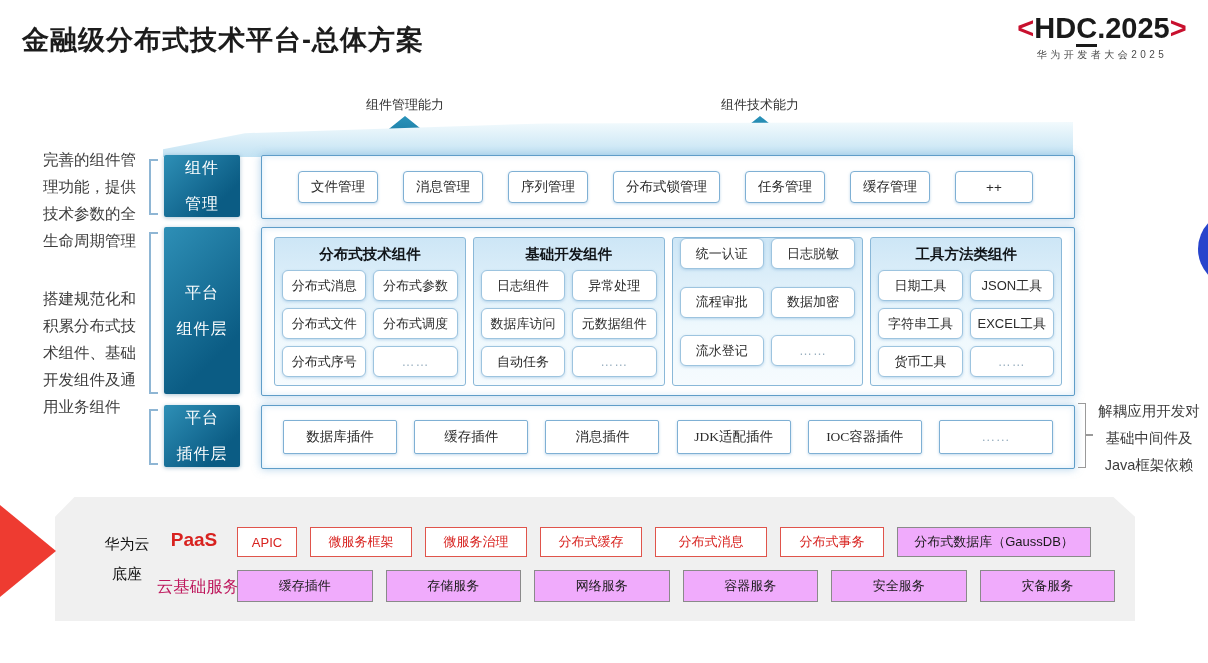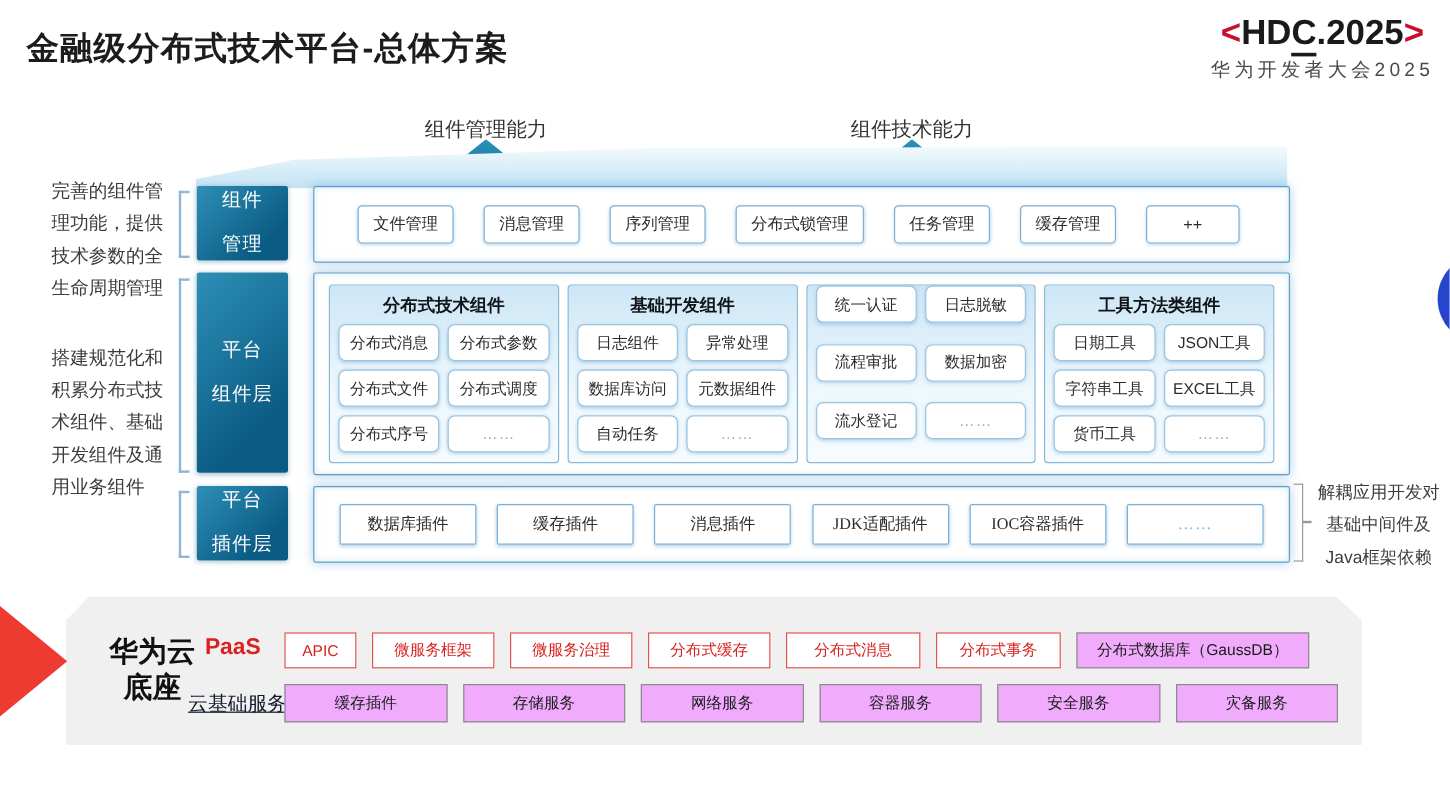--- a/index.html
+++ b/index.html
@@ -10,24 +10,24 @@
   
   .title{position:absolute;left:22px;top:22px;margin:0;font-size:27px;font-weight:800;
          color:#1c1c1c;letter-spacing:1px;}
 
   
   .logo{position:absolute;right:6px;top:12px;width:200px;text-align:center;}
   .logo-line{font-size:29px;font-weight:800;white-space:nowrap;}
   .logo-line .lb{color:var(--brand-red,#c8102e);}
   .logo-line .lm{color:#1a1a1a;}
   .logo-line .lu{border-bottom:3px solid #1a1a1a;padding-bottom:0px;}
-  .logo-sub{font-size:16px;letter-spacing:3.5px;color:#4a4a4a;margin-top:3px;white-space:nowrap;}
-
-  
-  .cap-label{position:absolute;font-size:17px;color:#333;width:120px;text-align:center;}
+  .logo-sub{font-size:10px;letter-spacing:3.5px;color:#4a4a4a;margin-top:3px;white-space:nowrap;}
+
+  
+  .cap-label{position:absolute;font-size:13px;color:#333;width:120px;text-align:center;}
   .cap-arrow{position:absolute;width:46px;height:40px;
      background:linear-gradient(180deg,#2a93ba,#0d6690);
      clip-path:polygon(50% 0,100% 46%,71% 46%,71% 100%,29% 100%,29% 46%,0 46%);}
 
   
   .top-face{position:absolute;left:163px;top:122px;width:910px;height:35px;
      background:linear-gradient(to bottom,#f2fafd 0%,#c2e2f3 100%);
      clip-path:polygon(0 78%,9% 32%,42% 4%,100% 0,100% 100%,0 100%);}
 
   
@@ -73,30 +73,30 @@
   .col-grid .chip{height:29px;border-radius:6px;font-size:13px;border-color:#9dc4df;}
 
   
   .plug-row{position:absolute;inset:0;display:flex;align-items:center;justify-content:space-between;padding:0 21px;font-family:Liberation Serif, serif;}
   .plug-row .chip{height:32px;width:112px;border-radius:2px;}
 
   
   .panel{position:absolute;left:55px;top:497px;width:1080px;height:124px;background:var(--panel-gray,#f0f0f0);
      clip-path:polygon(0 16%,1.8% 0,98% 0,100% 16%,100% 100%,0 100%);}
   .panel-label{position:absolute;left:30px;top:32px;width:84px;text-align:center;
-     font-size:24px;font-weight:700;color:#111;line-height:30px;white-space:pre-line;}
+     font-size:15px;font-weight:400;color:#111;line-height:30px;white-space:pre-line;}
   .paas-label{position:absolute;left:108px;top:32px;width:62px;text-align:center;
      font-size:19px;font-weight:800;color:var(--accent-red,#d8221f);}
   .paas-chips{position:absolute;left:182px;top:30px;height:30px;display:flex;gap:13px;}
   .chip-red{background:#fff;border:1.5px solid #e0544b;color:var(--accent-red,#d8221f);
      display:flex;align-items:center;justify-content:center;font-size:13px;white-space:nowrap;}
   .chip-neutral{background:#f0abfc;border:1.5px solid #8a8a8a;color:#1a1a1a;
      display:flex;align-items:center;justify-content:center;font-size:13px;white-space:nowrap;}
   .cloud-label{position:absolute;left:100px;top:79px;width:86px;text-align:center;
-     font-size:16.5px;color:#0f172a;text-decoration:underline;}
+     font-size:16.5px;color:#be185d;}
   .cloud-chips{position:absolute;left:182px;top:73px;width:878px;height:32px;display:flex;gap:13px;}
   .cloud-chips .chip-neutral{flex:1;}
 
   
   .red-wedge{position:absolute;left:0;top:505px;width:56px;height:92px;background:#ee3b31;
      clip-path:polygon(0 0,100% 50%,0 100%);}
   .blue-circle{position:absolute;left:1198px;top:211px;width:76px;height:76px;border-radius:50%;
      background:var(--circle-blue,#2744cc);}
 </style>
 </head>

